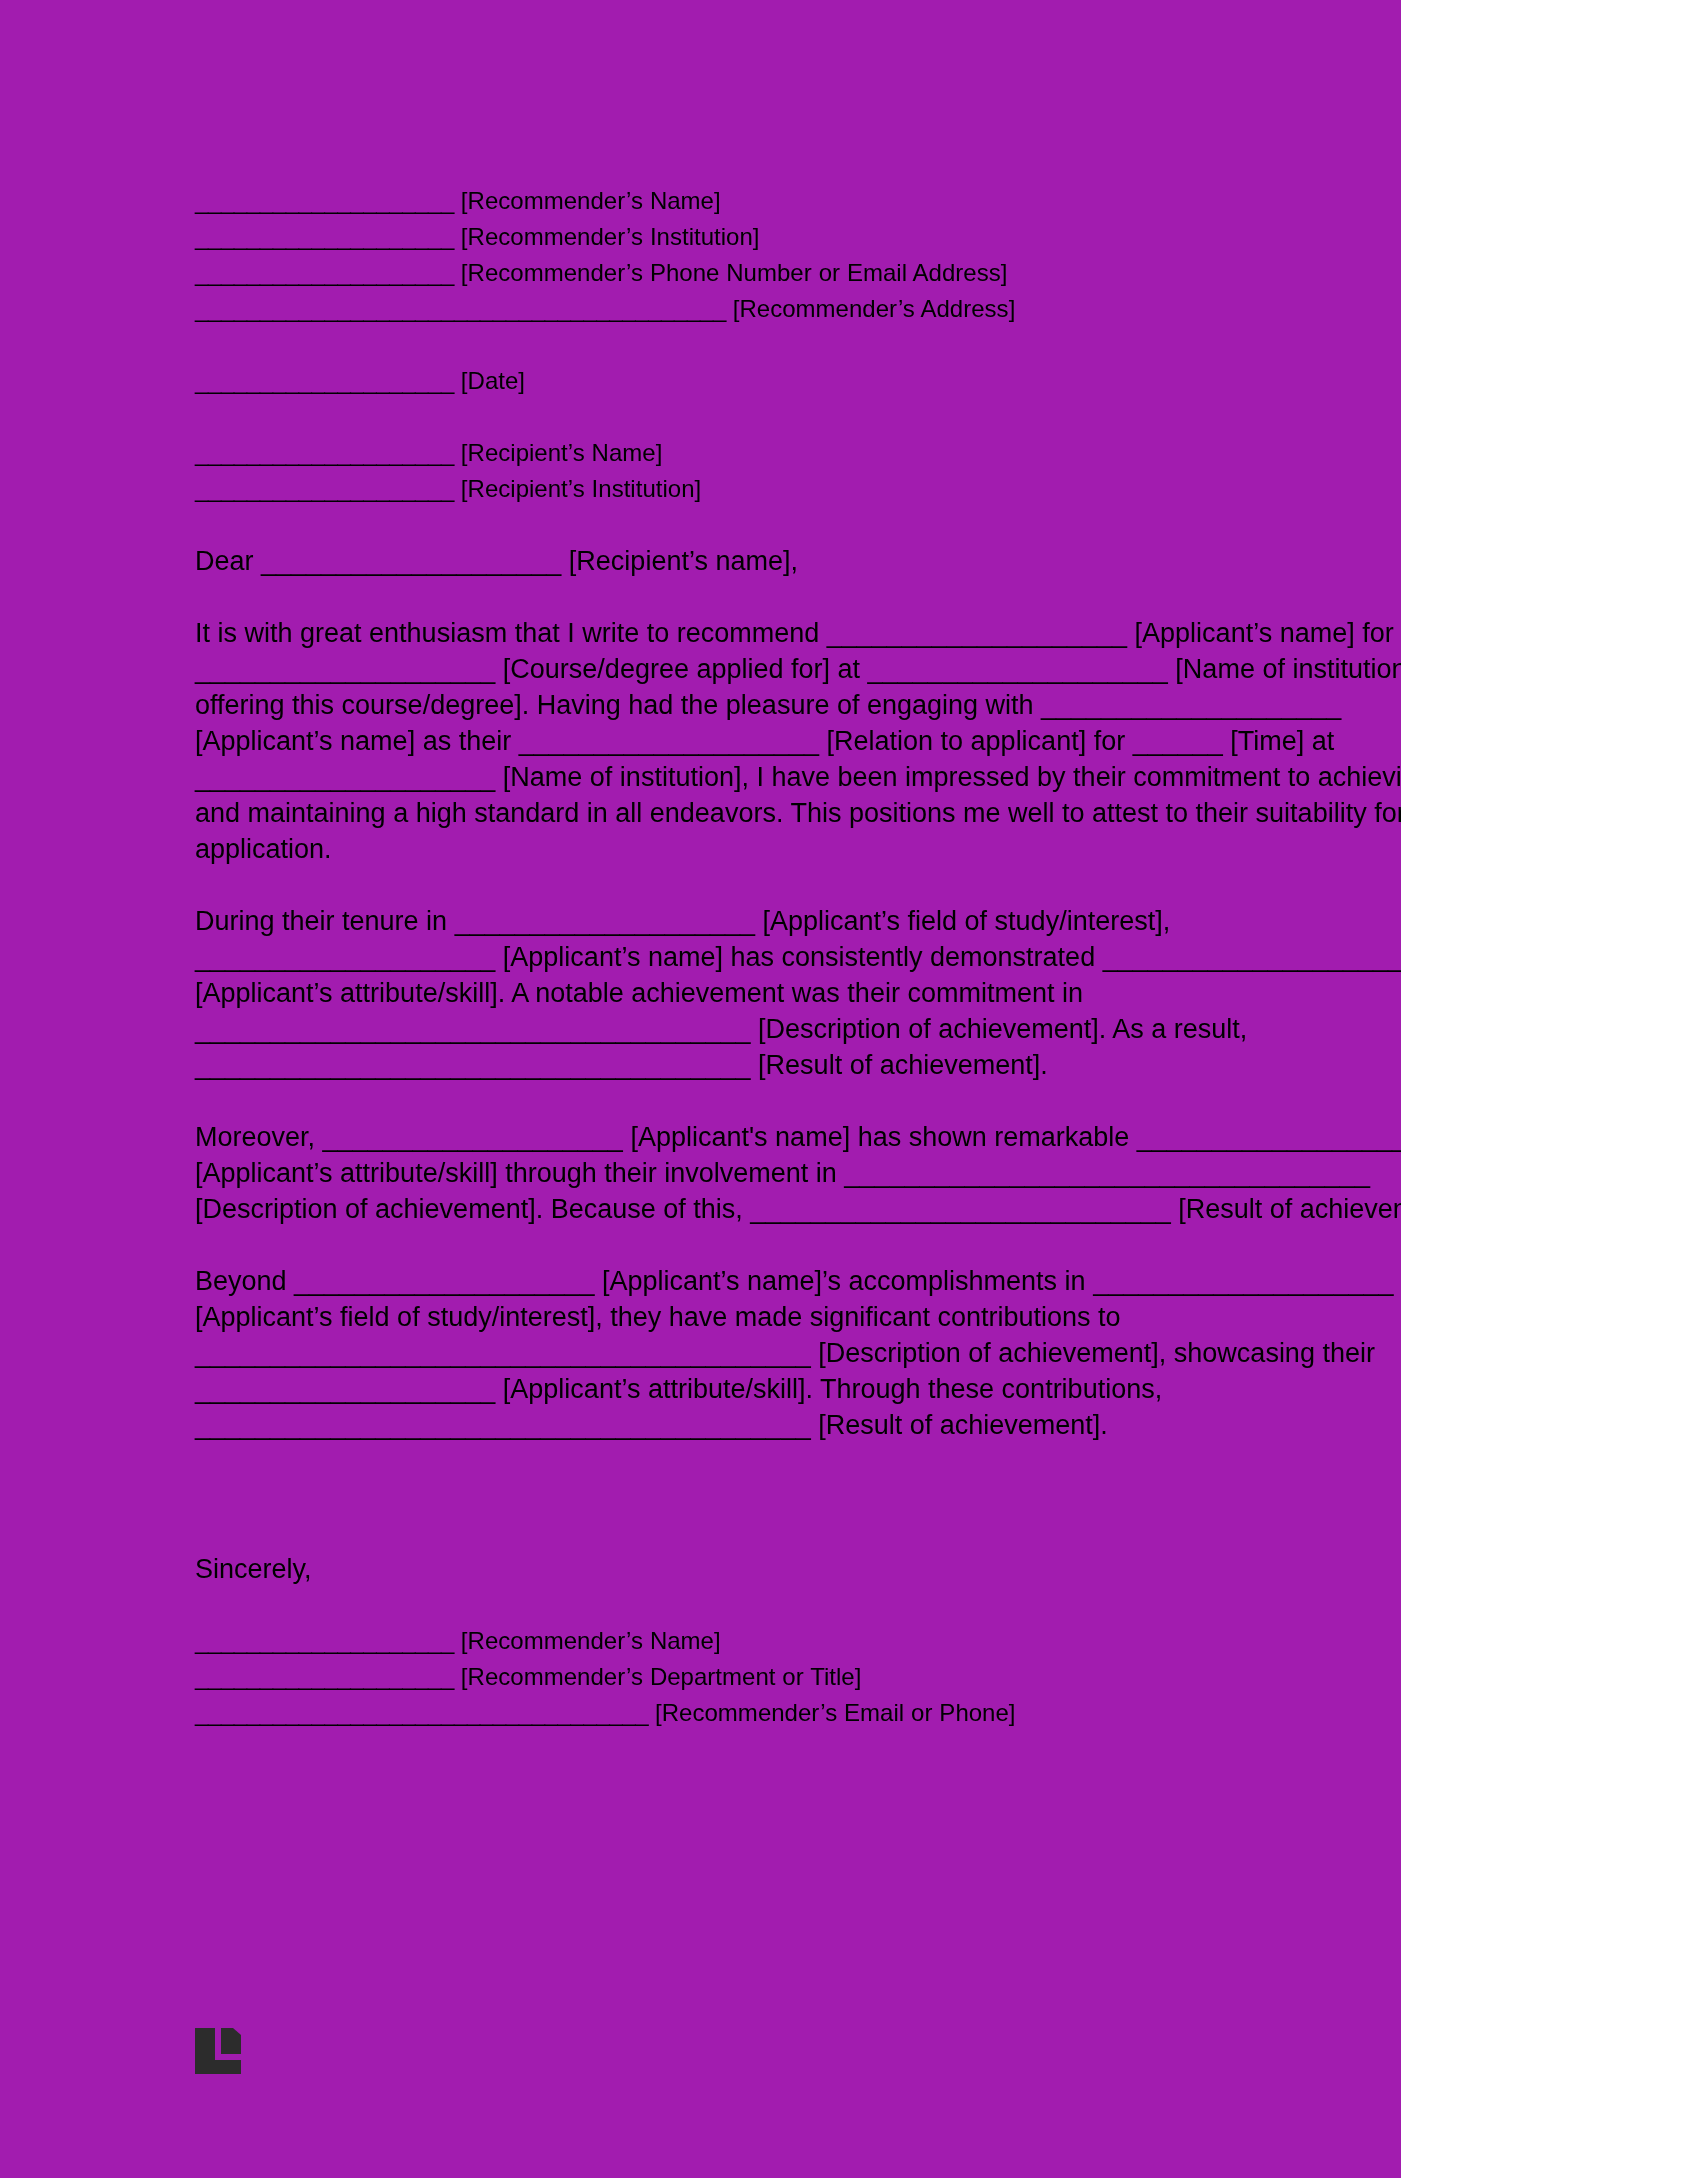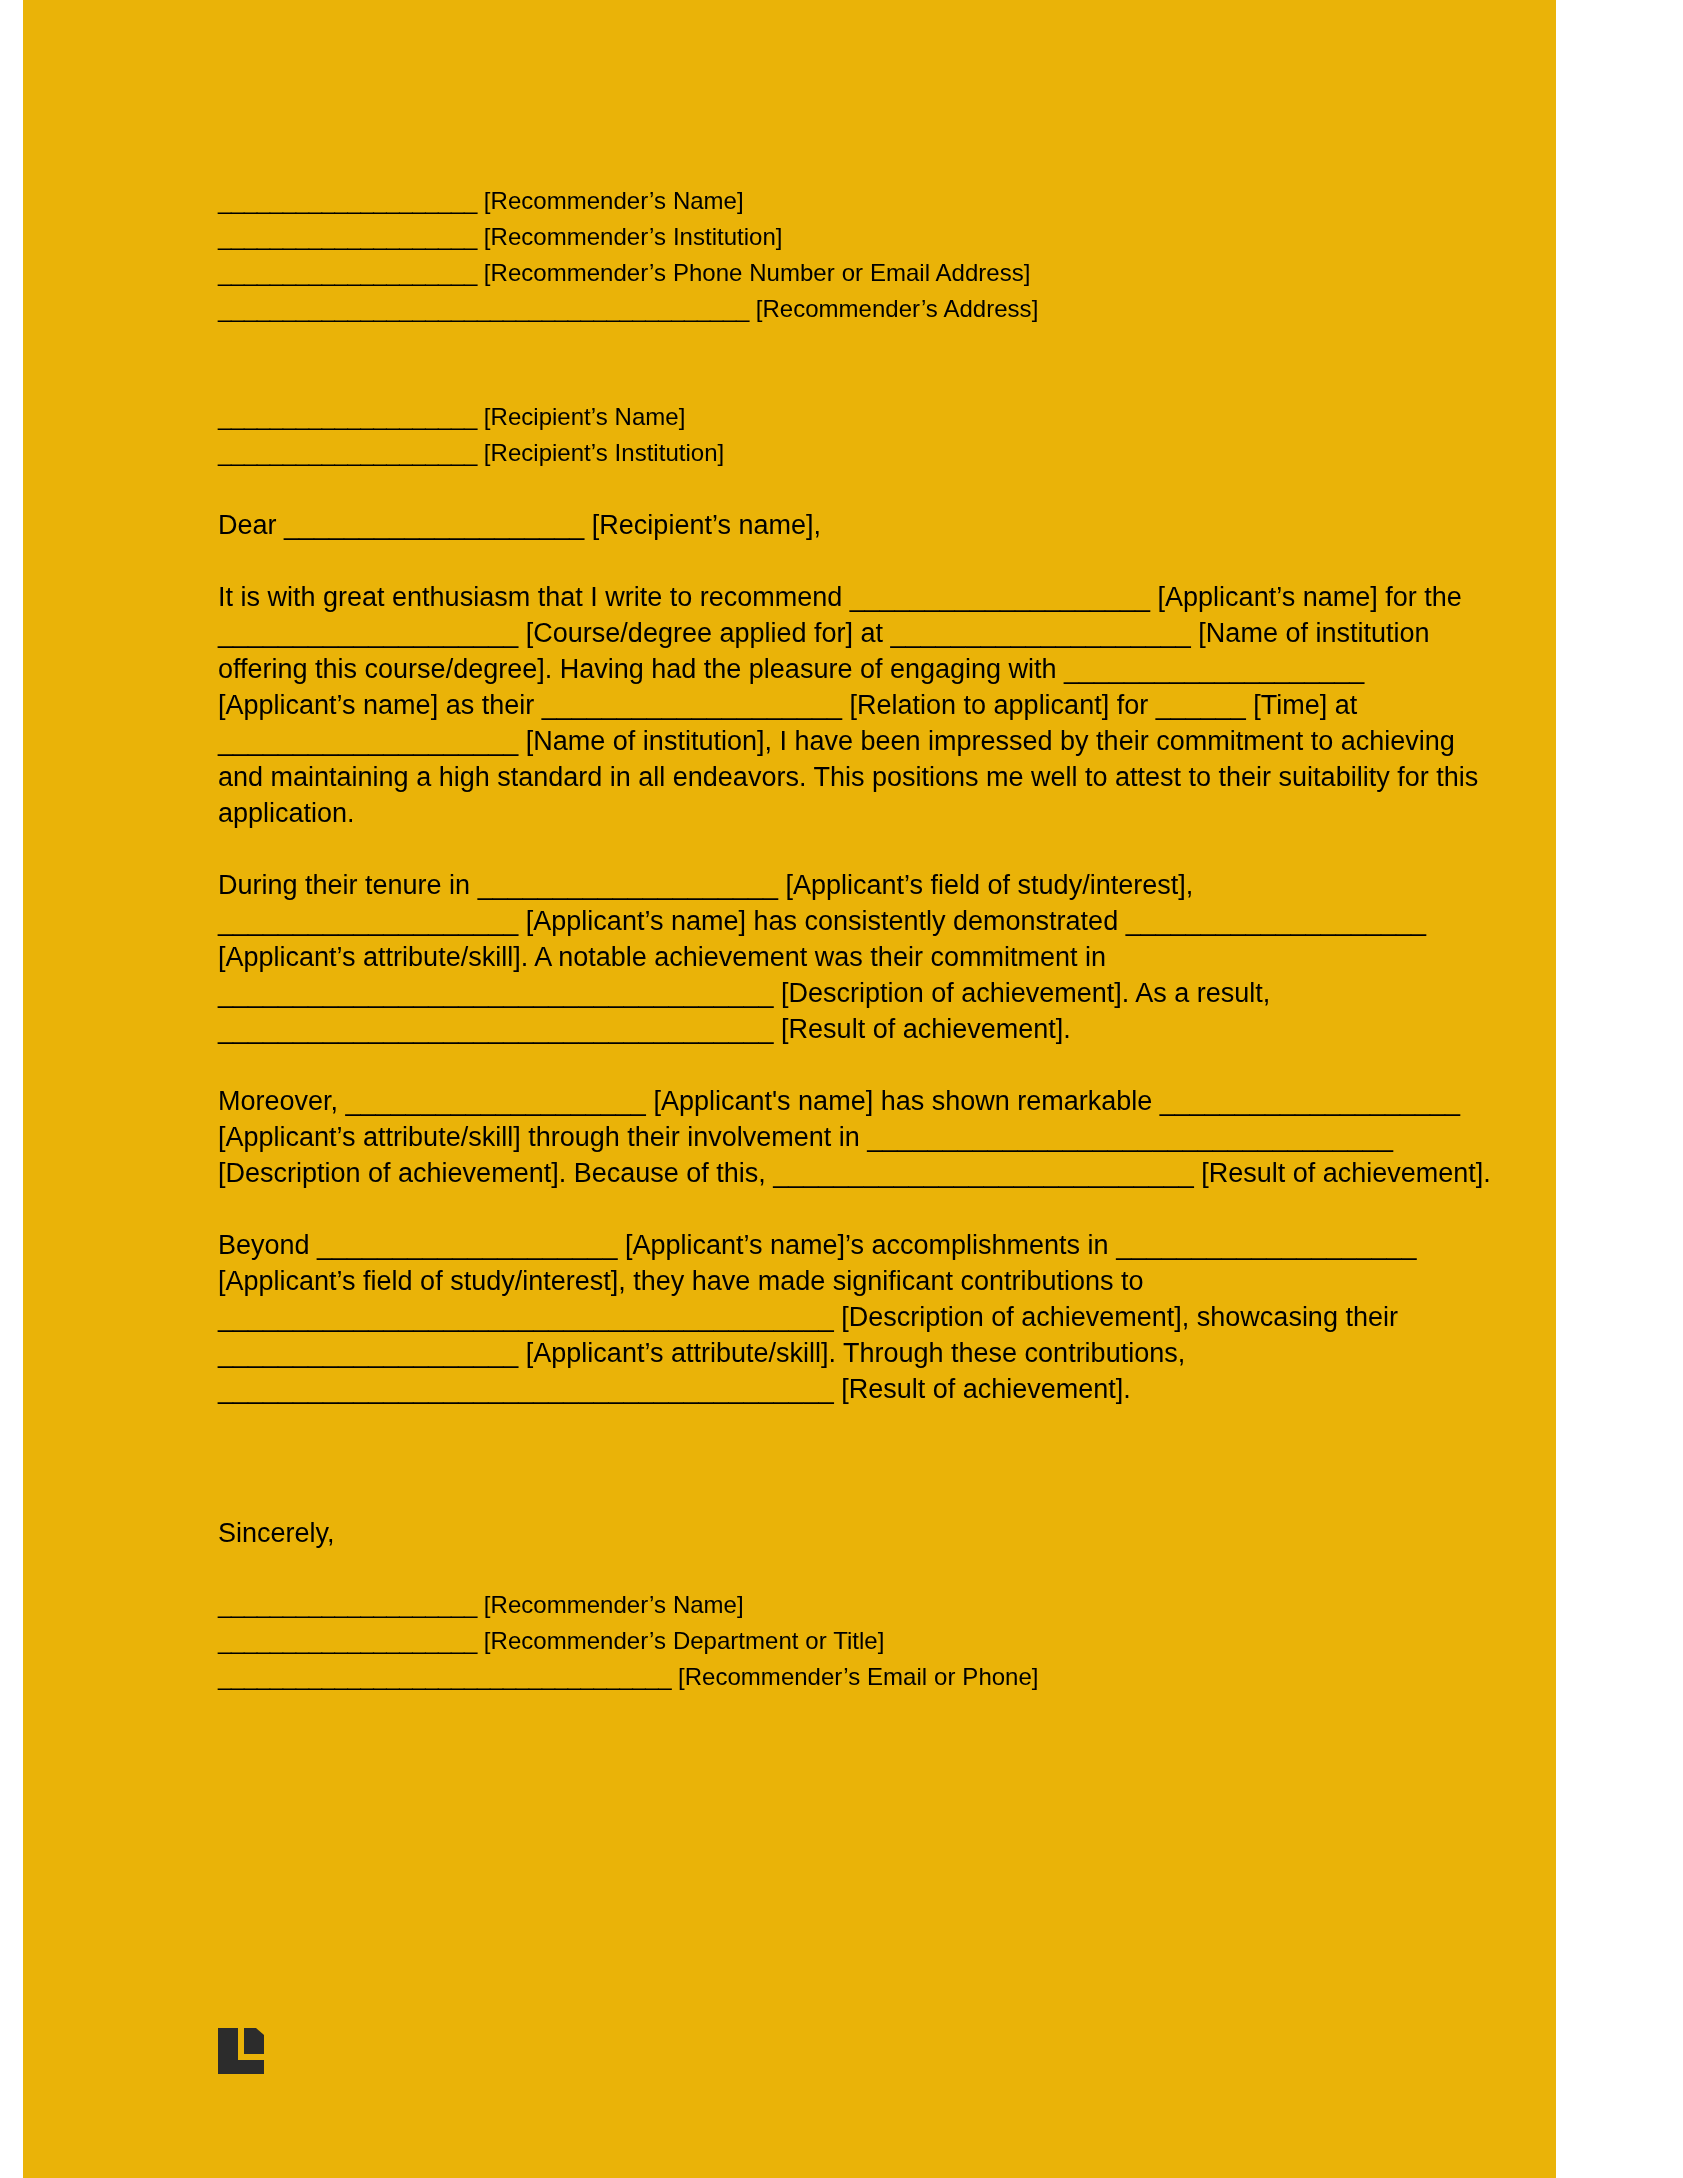--- a/index.html
+++ b/index.html
@@ -7,26 +7,25 @@
     margin: 0;
     padding: 0;
     background: #ffffff;
   }
   body {
     font-family: "Liberation Sans", sans-serif;
     color: #000000;
   }
   .page {
     position: relative;
-    width: 1533px;
+    width: 1401px;
     height: 2178px;
-    background: #eab308;
+    background: #a21caf;
     box-sizing: border-box;
     overflow: hidden;
-    margin-left: 23px;
   }
   .content {
     position: absolute;
     left: 195px;
     top: 183px;
     width: 1277px;
   }
   .block {
     font-size: 24px;
     line-height: 36px;
@@ -67,20 +66,23 @@
 
     <div class="block">
       <div class="addr-line"><span class="blank">____________________</span> <span>[Recommender’s Name]</span></div>
       <div class="addr-line"><span class="blank">____________________</span> <span>[Recommender’s Institution]</span></div>
       <div class="addr-line"><span class="blank">____________________</span> <span>[Recommender’s Phone Number or Email Address]</span></div>
       <div class="addr-line"><span class="blank">_________________________________________</span> <span>[Recommender’s Address]</span></div>
     </div>
 
     <div class="gap-sm"></div>
 
+    <div class="block">
+      <div class="addr-line"><span class="blank">____________________</span> <span>[Date]</span></div>
+    </div>
 
     <div class="gap-sm"></div>
 
     <div class="block">
       <div class="addr-line"><span class="blank">____________________</span> <span>[Recipient’s Name]</span></div>
       <div class="addr-line"><span class="blank">____________________</span> <span>[Recipient’s Institution]</span></div>
     </div>
 
     <div class="gap-sm"></div>
 

